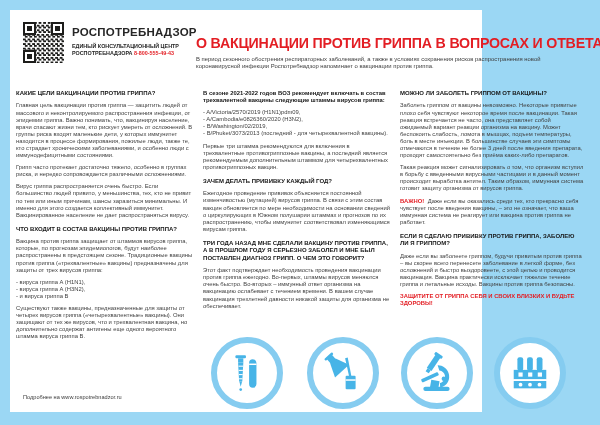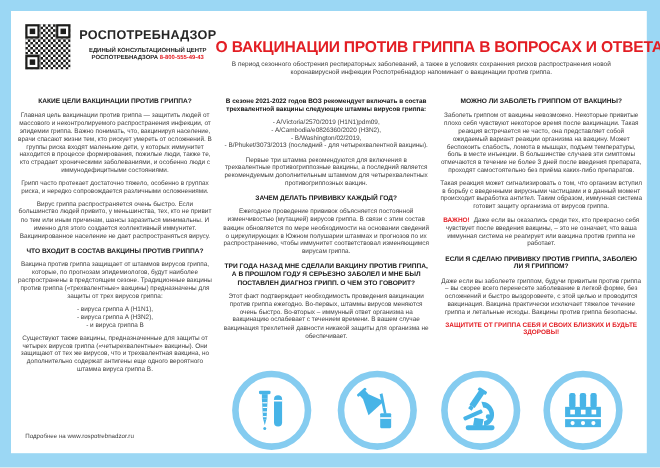--- a/index.html
+++ b/index.html
@@ -1,18 +1,18 @@
 <!DOCTYPE html>
 <html><head>
 <meta charset="utf-8">
 <style>
   html,body{margin:0;padding:0;background:#e8e8e8;}
   .page{position:relative;width:600px;height:425px;background:#9bd7f4;
         font-family:"Liberation Sans",sans-serif;overflow:hidden;}
-  .sheet{position:absolute;left:10px;top:10px;width:578px;height:402px;background:#ffffff;text-align:center;}
+  .sheet{position:absolute;left:10px;top:10px;width:472px;height:402px;background:#ffffff;}
 
   
   .qr{position:absolute;left:13px;top:12px;width:41px;height:41px;
       background:repeating-conic-gradient(#1d1d1b 0% 25%,#ffffff 0% 50%) 0 0/4.6px 4.6px;}
   .finder{position:absolute;width:13px;height:13px;background:#fff;border:2.6px solid #1d1d1b;box-sizing:border-box;}
   .finder::after{content:"";position:absolute;inset:1.6px;background:#1d1d1b;}
   .f-tl{left:0;top:0}.f-tr{right:0;top:0}.f-bl{left:0;bottom:0}
   .logo{position:absolute;left:62px;top:16px;}
   .org-name{font-size:11.5px;font-weight:bold;color:#262626;letter-spacing:.2px;}
   .org-sub{margin-top:5px;font-size:5.4px;font-weight:bold;color:#262626;line-height:7px;}

